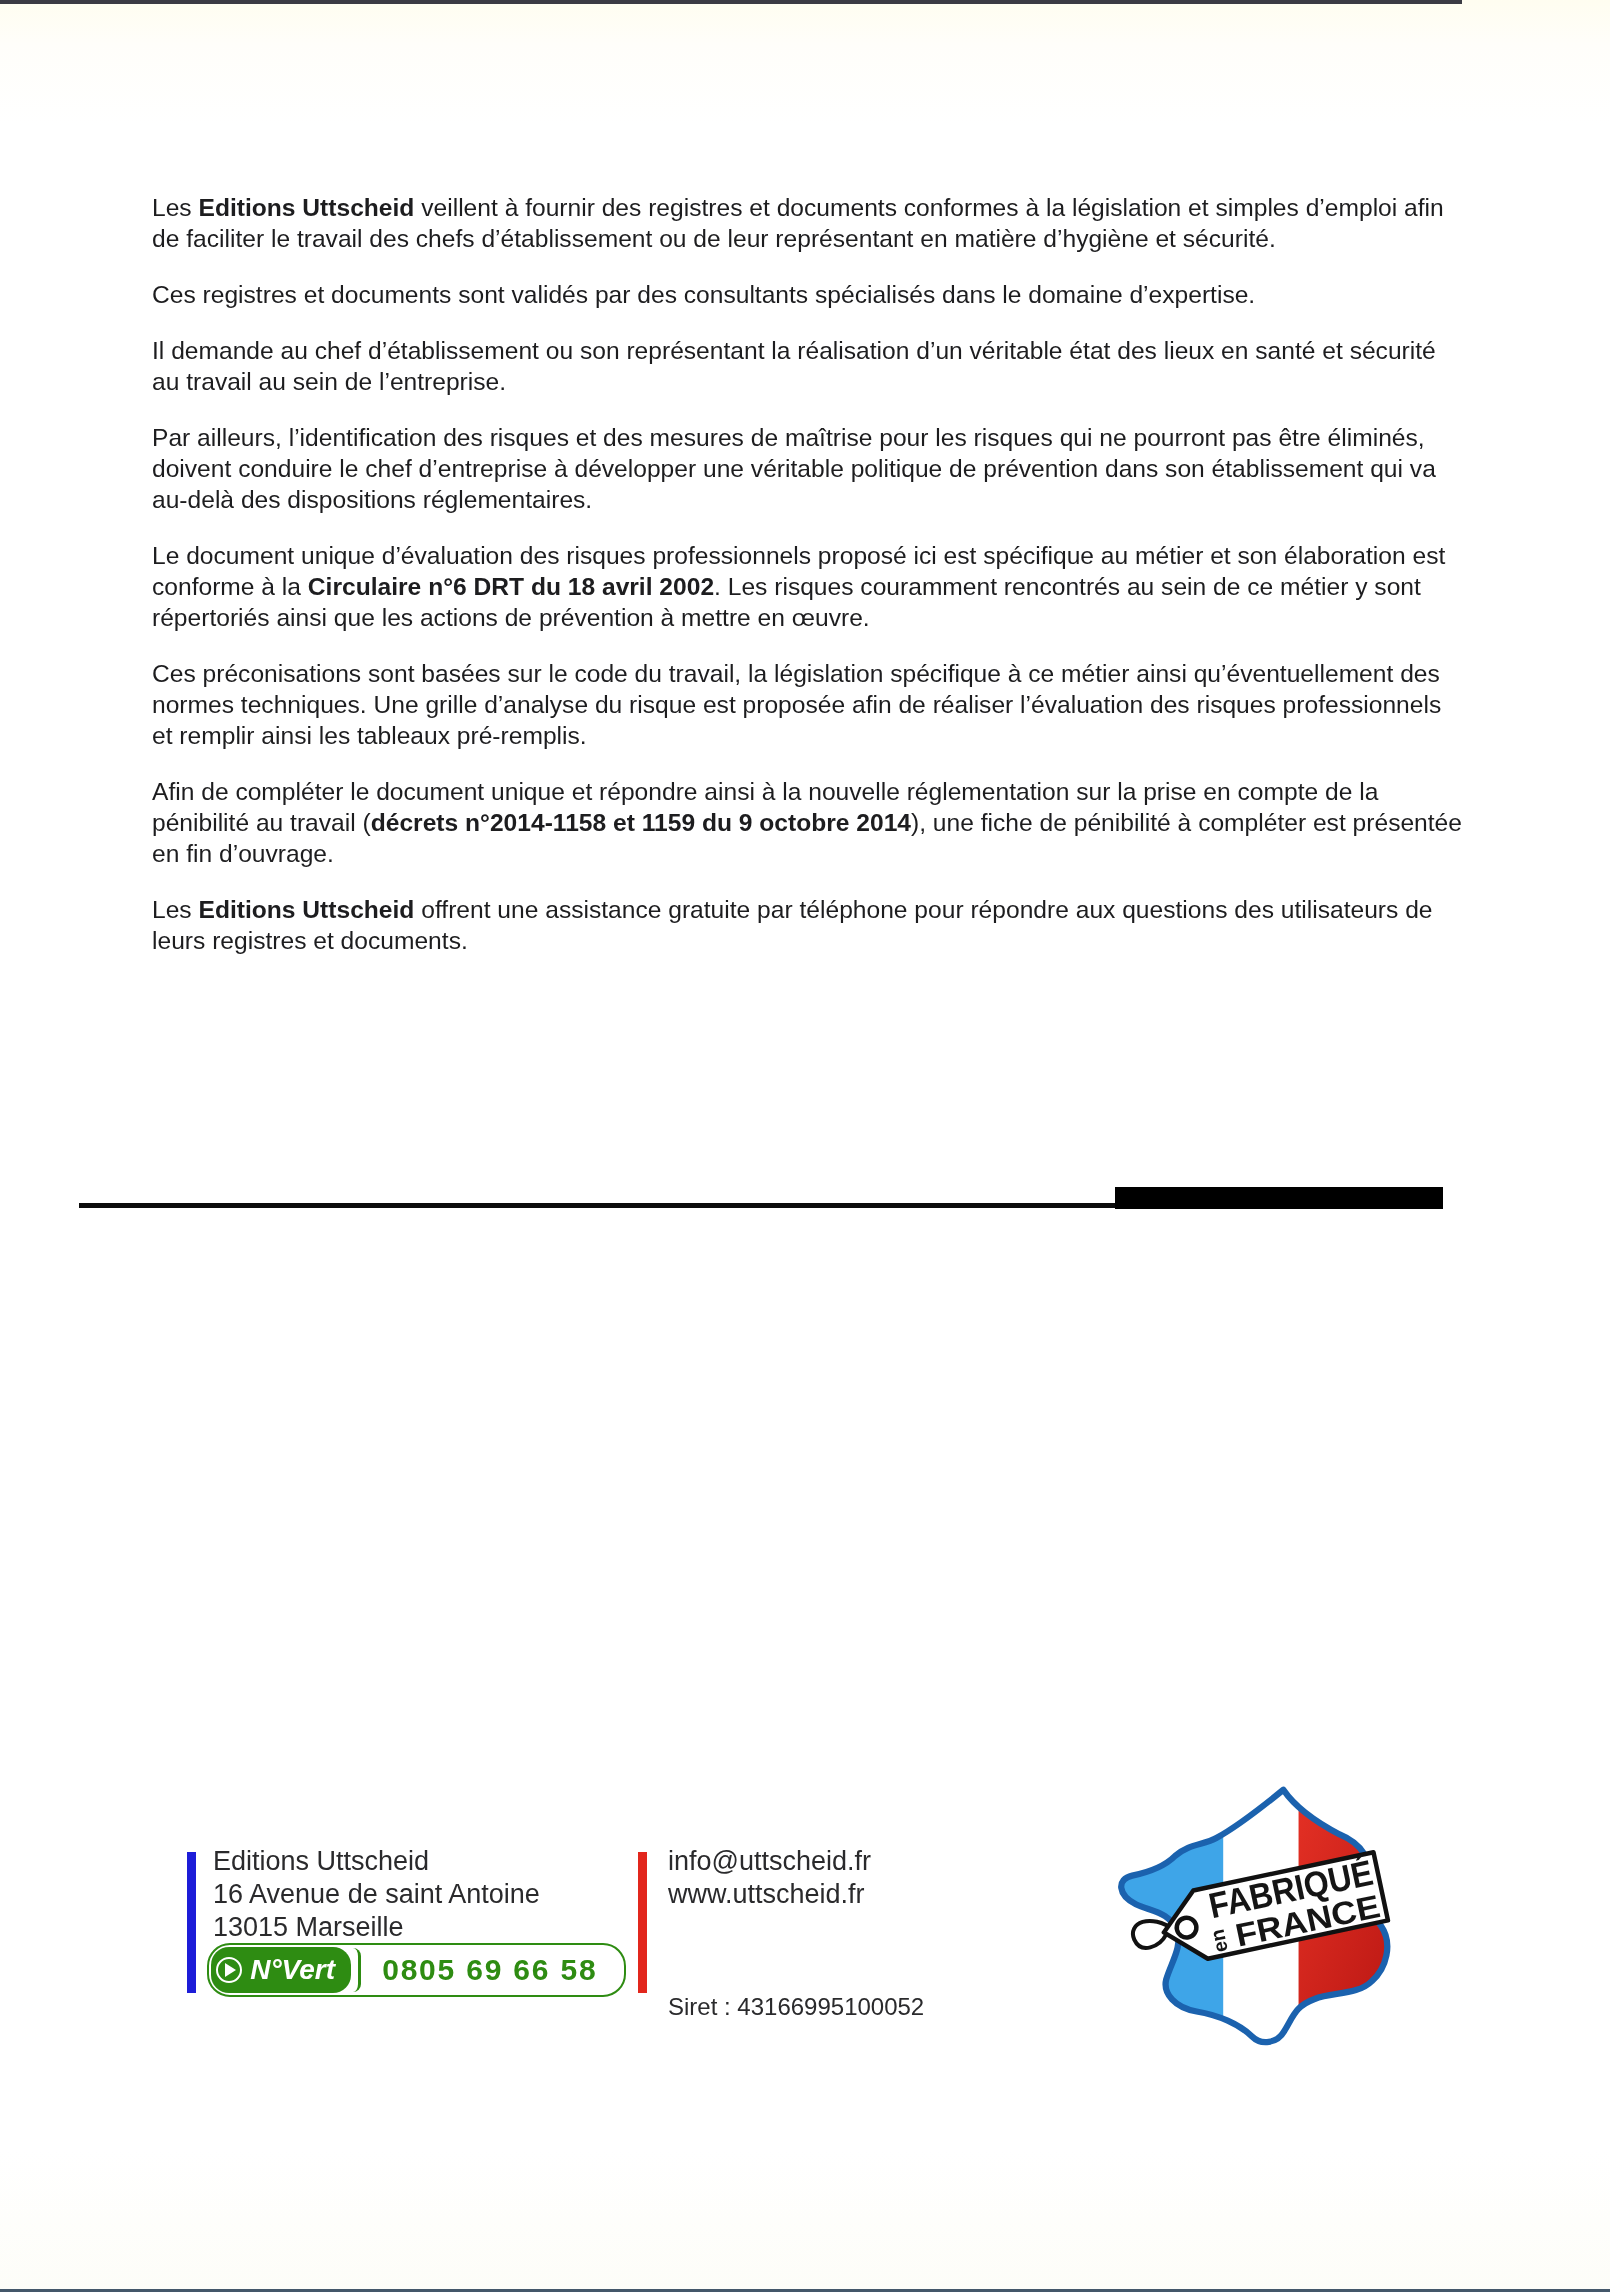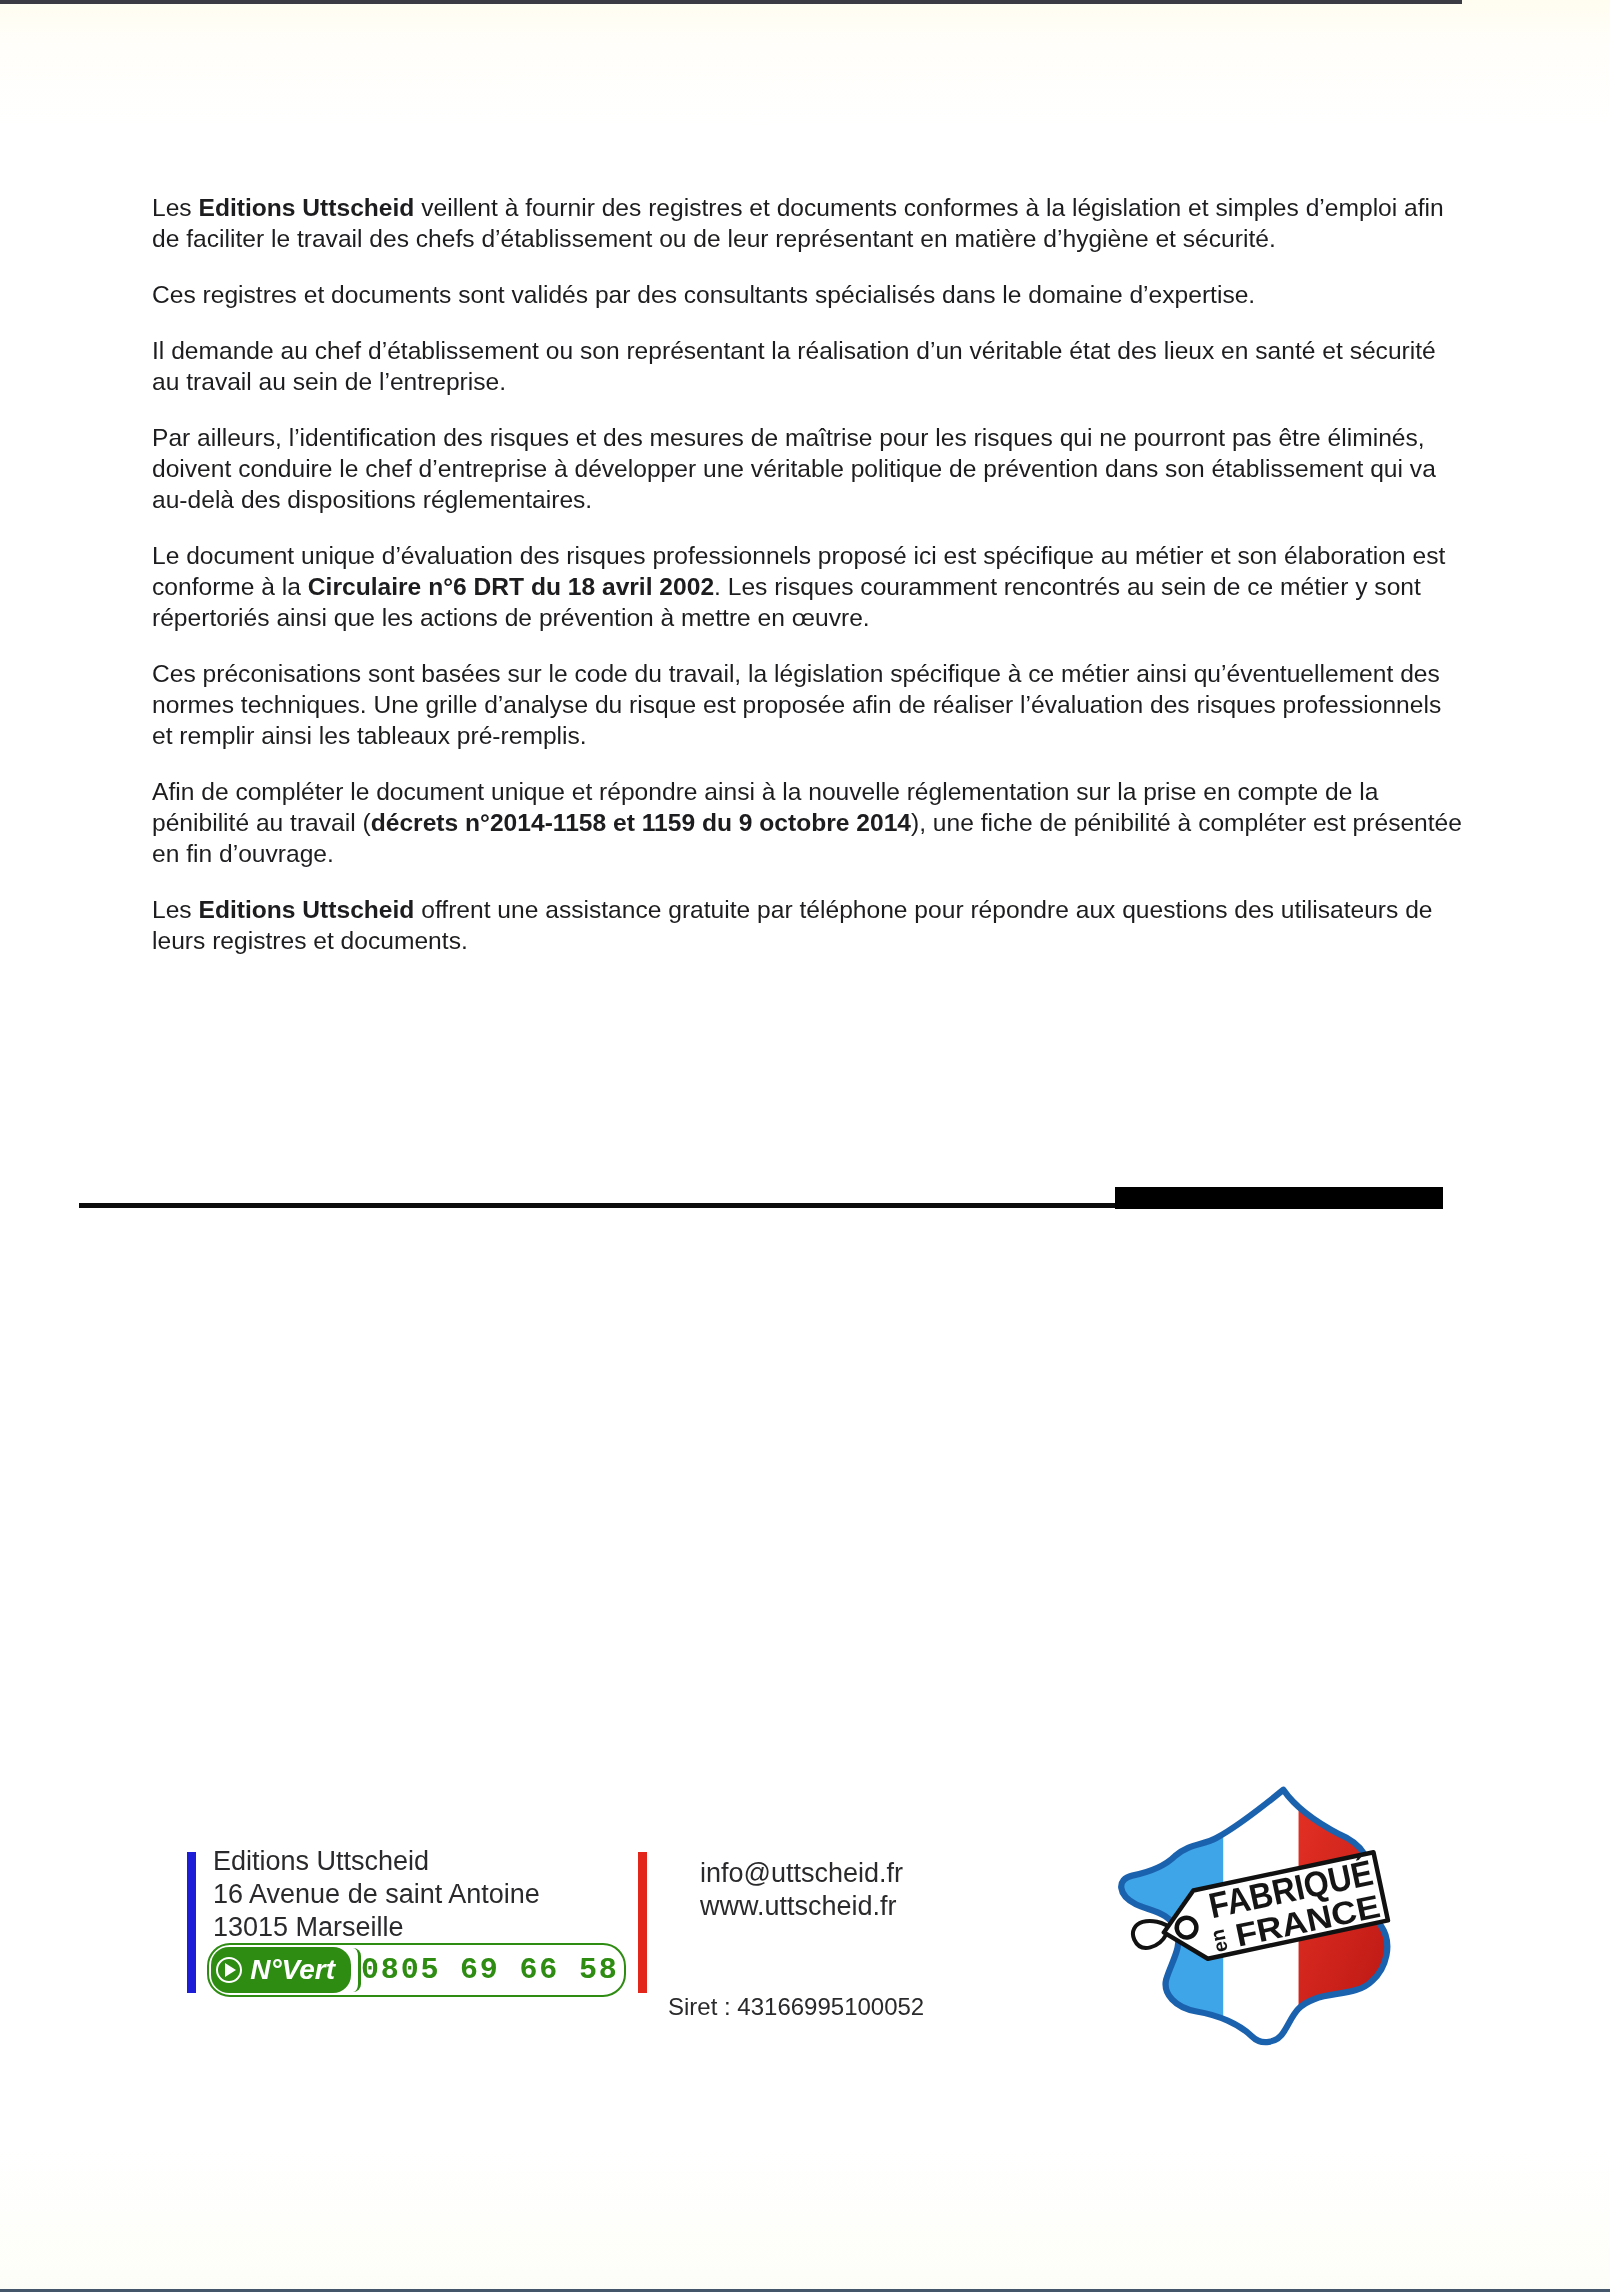--- a/index.html
+++ b/index.html
@@ -18,36 +18,36 @@
   .content .b { font-weight:bold; }
 
   .divider-line  { position:absolute; left:79px;  top:1203px; width:1364px; height:4.5px;  background:#0c0c0c; }
   .divider-block { position:absolute; left:1115px; top:1187px; width:328px; height:22.4px; background:#000; }
 
   .vbar { position:absolute; width:9px; height:141px; top:1852px; }
   .vbar.blue { left:187px; background:#1d1dd8; }
   .vbar.red  { left:638px; background:#e2261c; }
 
   .addr    { position:absolute; left:213px; top:1845px; font-size:27px; line-height:33px; color:#2a2a2c; }
-  .contact { position:absolute; left:700px; top:1845px; font-size:27px; line-height:33px; color:#2a2a2c;margin-top:12px; }
+  .contact { position:absolute; left:668px; top:1845px; font-size:27px; line-height:33px; color:#2a2a2c; }
   .siret   { position:absolute; left:668px; top:1969px; font-size:24px; color:#2a2a2c;margin-top:24px; }
 
   .nvert { position:absolute; left:207px; top:1943px; width:419px; height:54px;
            border:2.7px solid #2e8c12; border-radius:23px; background:#fff;
            display:flex; align-items:stretch; overflow:hidden; }
   .nvert-left { display:flex; align-items:center; gap:8px; background:#2e8c12;
                 border-radius:18px; margin:1.8px; padding:0 14.3px 0 5.4px; }
   .play { width:26px; height:26px; border:2.7px solid #fff; border-radius:50%; flex:none;
           display:flex; align-items:center; justify-content:center; }
   .play-tri { width:0; height:0; border-left:11.6px solid #fff;
               border-top:7.2px solid transparent; border-bottom:7.2px solid transparent; margin-left:3.6px; }
   .nvert-label { color:#fff; font-weight:bold; font-style:italic; font-size:28px; padding-right:1.8px; }
   .nvert-arc { width:8px; border-right:3.6px solid #2e8c12; border-radius:0 14.3px 14.3px 0; margin:2.7px 0; }
   .nvert-number { flex:1; display:flex; align-items:center; justify-content:center;
-                  color:#2e8c12; font-family:Liberation Mono, monospace; font-weight:bold;
+                  color:#2e8c12; font-family:Liberation Sans, sans-serif; font-weight:bold;
                   font-size:30px; letter-spacing:1.8px; padding-right:5.4px; }
 
   .mif { position:absolute; left:1109px; top:1784px; width:304px; height:269px; }
 </style>
 </head>
 <body>
 
 <div class="page">
 
   <div class="top-bar"></div>

